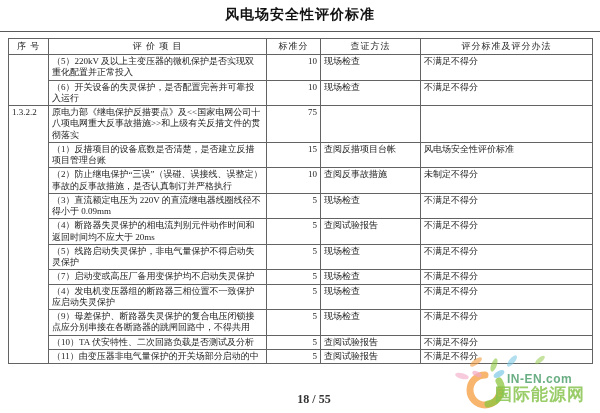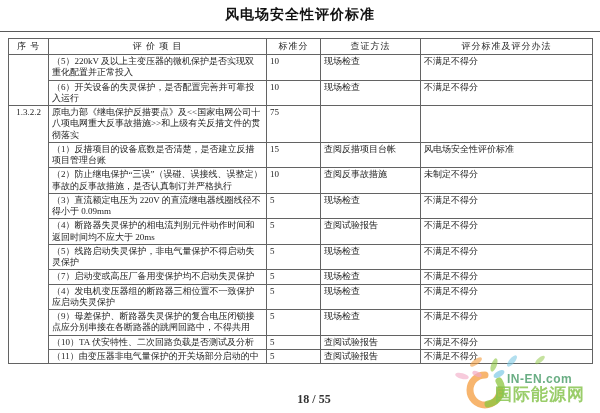--- a/index.html
+++ b/index.html
@@ -42,23 +42,23 @@
     word-break:break-all;
     color:#242424;
     font-family:Liberation Serif, serif;
   }
   .eval th {
     text-align:center;
     vertical-align:middle;
     height:13px;
     letter-spacing:1px;
   }
-  .c-no   { text-align:center; padding-left:3px; }
+  .c-no   { text-align:left; padding-left:3px; }
   .c-item { text-align:left; padding-left:5px; padding-right:4px;margin-left:38px; }
-  .c-score{ text-align:left; vertical-align:middle; }
+  .c-score{ text-align:right; vertical-align:middle; }
   .c-method  { padding-left:10px; }
   .c-criteria{ padding-left:8px; }
   .page-number {
     position:absolute;
     left:14px; top:392px;
     width:600px;
     text-align:center;
     font-size:12px;
     font-weight:bold;
     color:#333;

